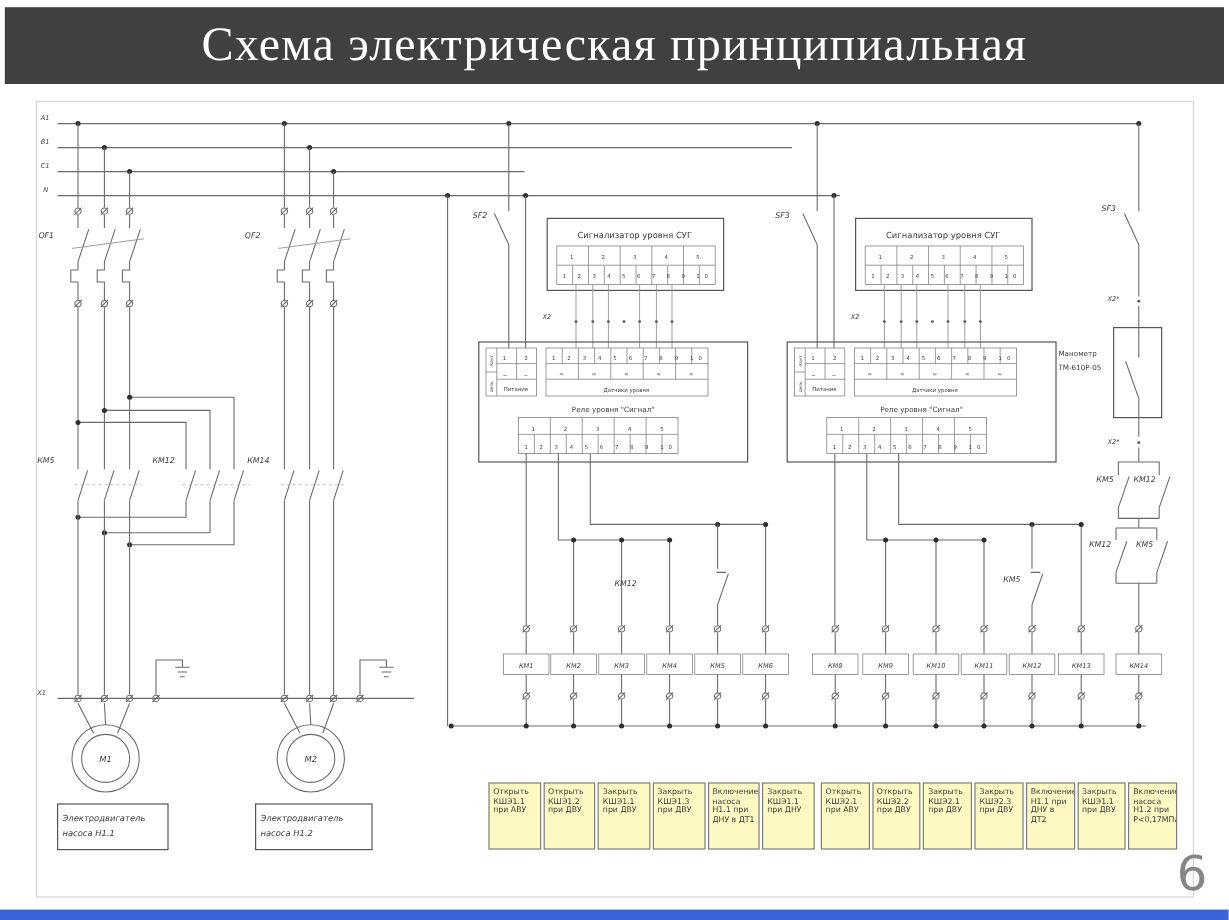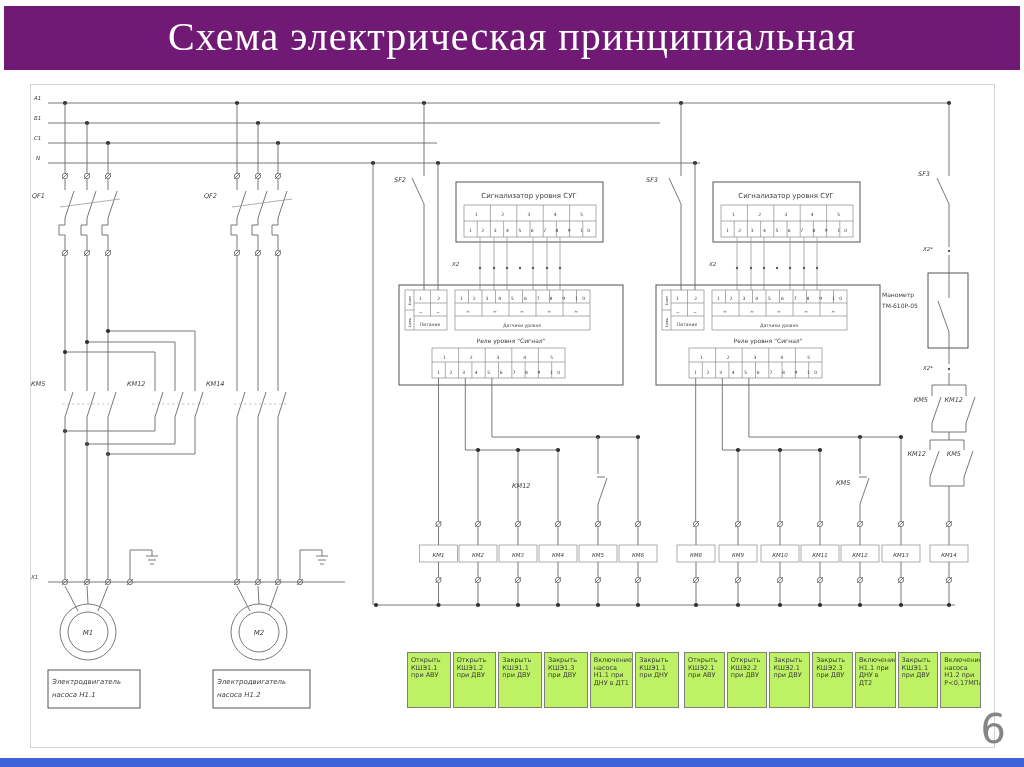--- a/index.html
+++ b/index.html
@@ -1,38 +1,38 @@
 <!DOCTYPE html>
 <html><head>
 <meta charset="utf-8">
 <style>
   html,body{margin:0;padding:0;background:#fff;width:1024px;height:767px;overflow:hidden;}
   .slide{position:relative;width:1024px;height:767px;background:#fff;font-family:"DejaVu Sans",sans-serif;}
-  .header{position:absolute;left:4px;right:4px;top:6px;height:64px;background:#701a75;}
+  .header{position:absolute;left:4px;right:4px;top:6px;height:64px;background:#404040;}
   .header .title{width:100%;height:64px;line-height:62px;text-align:center;color:#fff;
     font-family:"Liberation Serif",serif;font-size:40px;letter-spacing:1px;}
   .footerbar{position:absolute;left:0;right:0;bottom:0;height:9px;background:#3d63d8;}
   .pagenum{position:absolute;right:18px;top:706px;font-size:40px;color:#858585;font-family:"DejaVu Sans",sans-serif;}
   .frame{position:absolute;left:30px;top:84px;width:963px;height:662px;border:1px solid #d4d4d4;}
   svg.schematic{position:absolute;left:0;top:0;}
   svg .w{stroke:#6a6a6a;stroke-width:0.9;fill:none;}
   svg .wl{stroke:#9a9a9a;stroke-width:0.8;fill:none;}
   svg .dash{stroke:#b0b0b0;stroke-width:0.7;fill:none;stroke-dasharray:2.5,2.5;}
   svg .bx{stroke:#555;stroke-width:1;fill:none;}
   svg .grid{stroke:#777;stroke-width:0.6;fill:none;}
   svg text{fill:#3c3c3c;}
   .lbl{font:italic 6.5px "DejaVu Sans",sans-serif;}
   .lbl5{font:italic 5.5px "DejaVu Sans",sans-serif;}
   .cap7{font:italic 7px "DejaVu Sans",sans-serif;}
   .t7{font:7px "DejaVu Sans",sans-serif;}
   .t6{font:6px "DejaVu Sans",sans-serif;}
   .t45{font:4.5px "DejaVu Sans",sans-serif;}
   .t35{font:3.5px "DejaVu Sans",sans-serif;}
   .desc-row{position:absolute;display:flex;gap:2px;}
-  .desc-cell{border:1px solid #7e7e7e;background:#bef264;flex:1;height:56px;box-sizing:border-box;
+  .desc-cell{border:1px solid #7e7e7e;background:#fef9c3;flex:1;height:56px;box-sizing:border-box;
     font:6.5px/1.18 "DejaVu Sans",sans-serif;color:#3a3a3a;padding:4px 1px 2px 3px;overflow:hidden;}
 </style>
 </head>
 <body>
 
 <div class="slide">
 
   <div class="header">
     <div class="title">Схема электрическая принципиальная</div>
   </div>

